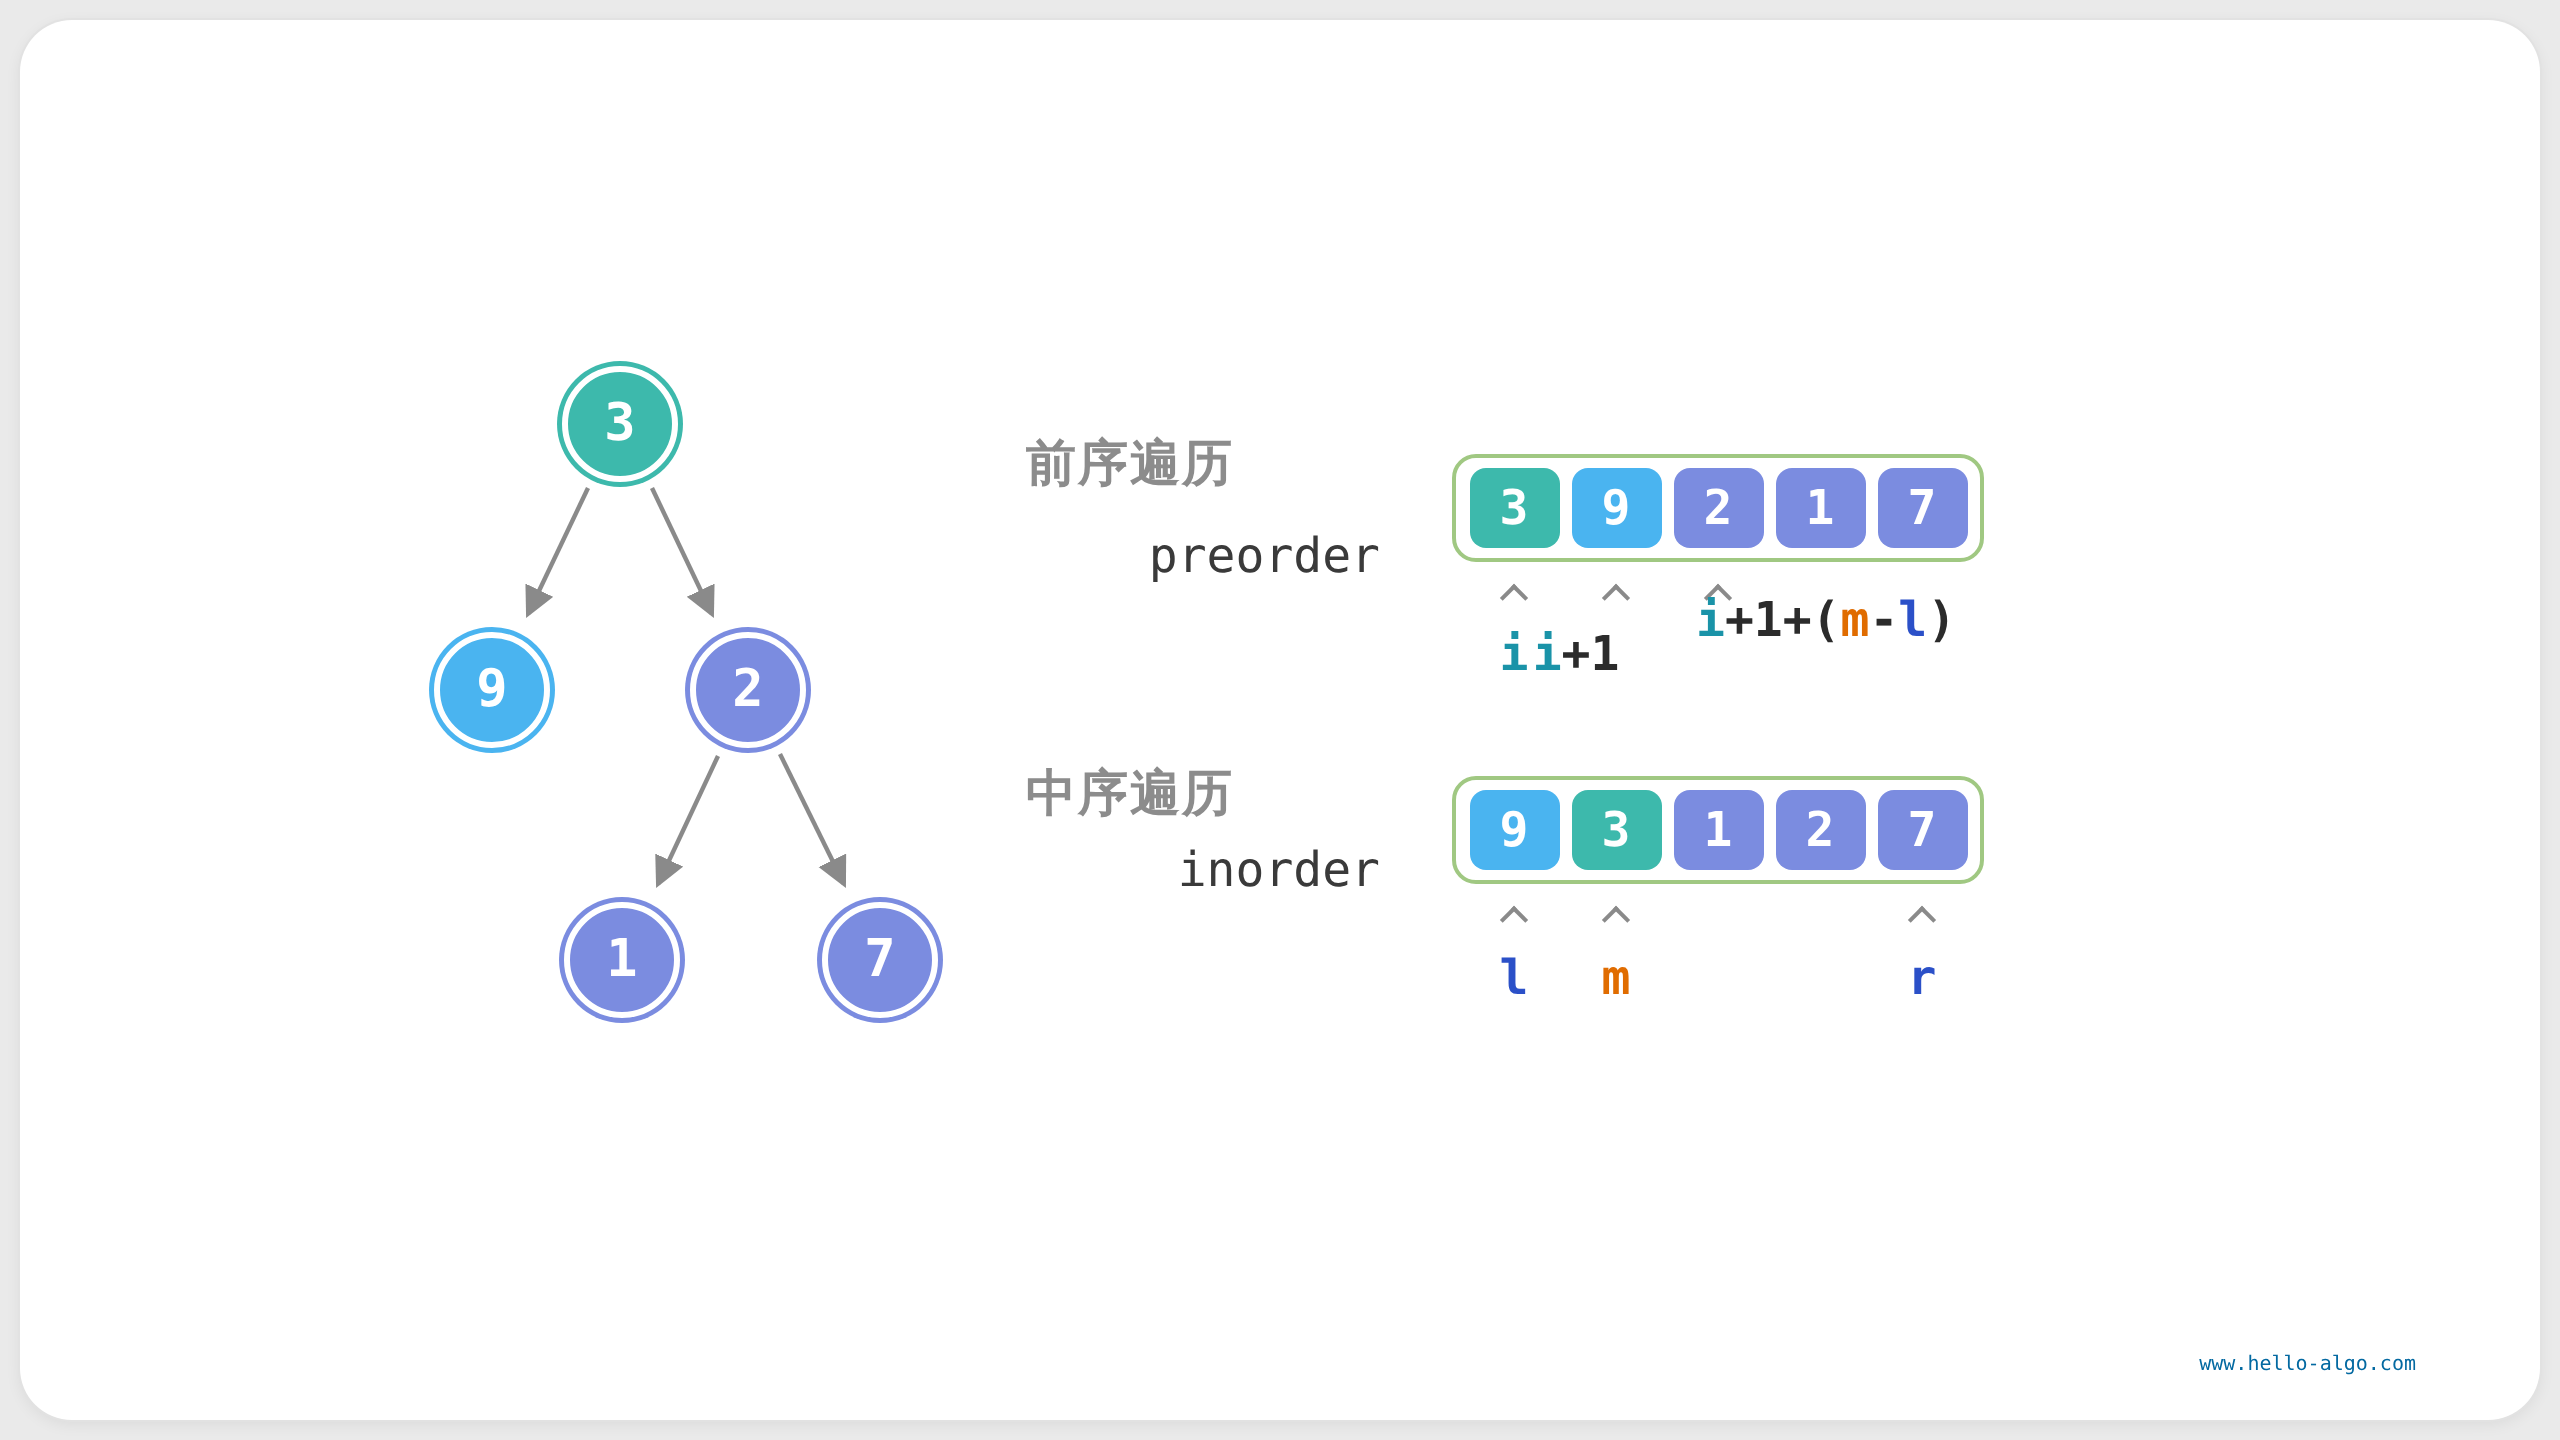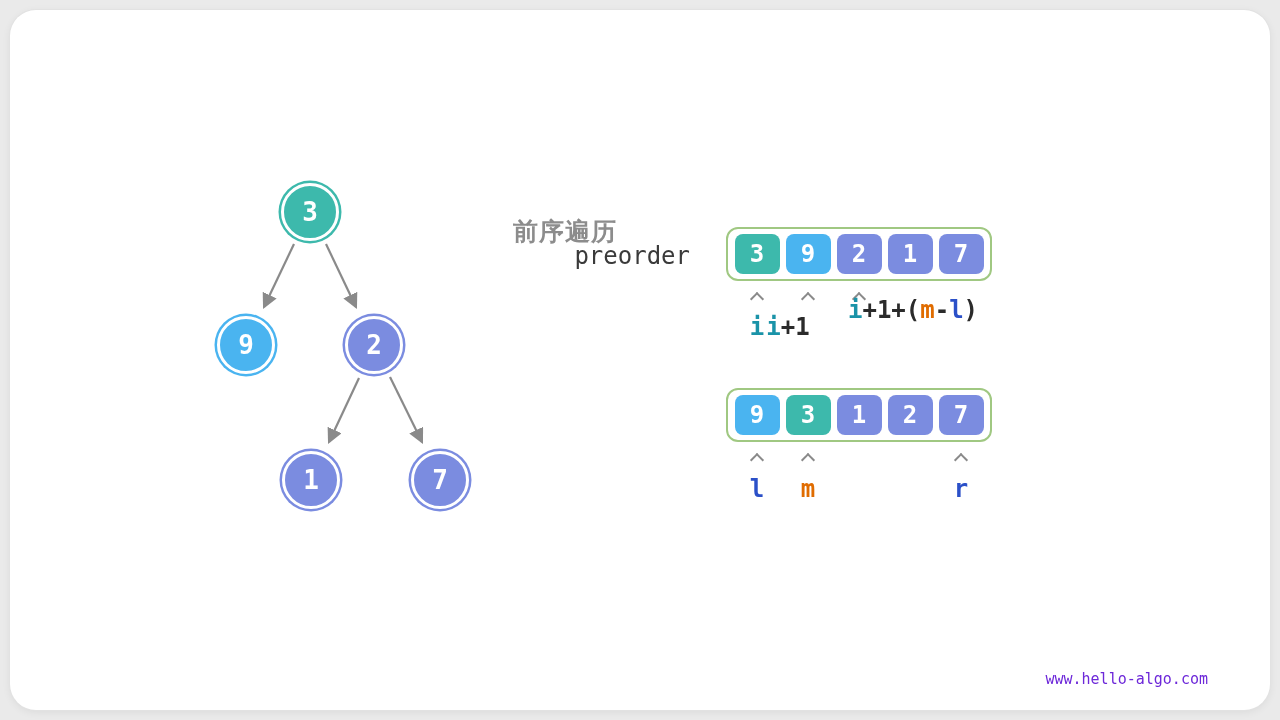--- a/index.html
+++ b/index.html
@@ -66,21 +66,21 @@
     font-weight:bold; font-size:24px; color:#2b2b2b;
     white-space:nowrap;
   }
   .center { transform:translateX(-50%); }
   .c-i { color:#1a93a8; }
   .c-m { color:#e06c00; }
   .c-l { color:#2b50c8; }
   .watermark {
     position:absolute; right:62px; bottom:22px;
     font-family:"DejaVu Sans Mono", monospace;
-    font-size:15px; color:#6d28d9;
+    font-size:10px; color:#0369a1;
   }
 </style>
 </head>
 <body>
 
 <div class="card">
 
   <svg class="edges" width="1260" height="700" viewBox="10 10 1260 700">
     <defs>
       <marker id="ah" markerWidth="8" markerHeight="8" refX="6" refY="3.5" orient="auto">
@@ -93,21 +93,21 @@
     <line x1="390" y1="377" x2="422" y2="442" stroke="#8a8a8a" stroke-width="2.2" marker-end="url(#ah)"></line>
   </svg>
 
   <div class="node" style="left: 271px; top: 173px; --c: #3db9ac;">3</div>
   <div class="node" style="left: 207px; top: 306px; --c: #4ab4f0;">9</div>
   <div class="node" style="left: 335px; top: 306px; --c: #7b8ce0;">2</div>
   <div class="node" style="left: 272px; top: 441px; --c: #7b8ce0;">1</div>
   <div class="node" style="left: 401px; top: 441px; --c: #7b8ce0;">7</div>
 
   <div class="lbl-zh" style="top:205px">前序遍历</div>
-  <div class="lbl-en" style="top:232px">preorder</div>
+  <div class="lbl-en" style="top:254px">preorder</div>
 
   <div class="arr" style="top:217px">
     <div class="cell" style="--c: #3db9ac;">3</div>
     <div class="cell" style="--c: #4ab4f0;">9</div>
     <div class="cell" style="--c: #7b8ce0;">2</div>
     <div class="cell" style="--c: #7b8ce0;">1</div>
     <div class="cell" style="--c: #7b8ce0;">7</div>
   </div>
 
   <span class="caret" style="left:741px;top:281px"></span>
@@ -117,20 +117,22 @@
   <div class="idx center" style="left:747px;top:303px">
     <span class="c-i">i</span>
   </div>
   <div class="idx center" style="left:778px;top:303px">
     <span class="c-i">i</span><span>+1</span>
   </div>
   <div class="idx" style="left:838px;top:286px">
     <span class="c-i">i</span><span>+1+(</span><span class="c-m">m</span><span>-</span><span class="c-l">l</span><span>)</span>
   </div>
 
+  <div class="lbl-zh" style="top:370px">中序遍历</div>
+  <div class="lbl-en" style="top:411px">inorder</div>
 
   <div class="arr" style="top:378px">
     <div class="cell" style="--c: #4ab4f0;">9</div>
     <div class="cell" style="--c: #3db9ac;">3</div>
     <div class="cell" style="--c: #7b8ce0;">1</div>
     <div class="cell" style="--c: #7b8ce0;">2</div>
     <div class="cell" style="--c: #7b8ce0;">7</div>
   </div>
 
   <span class="caret" style="left:741px;top:442px"></span>

